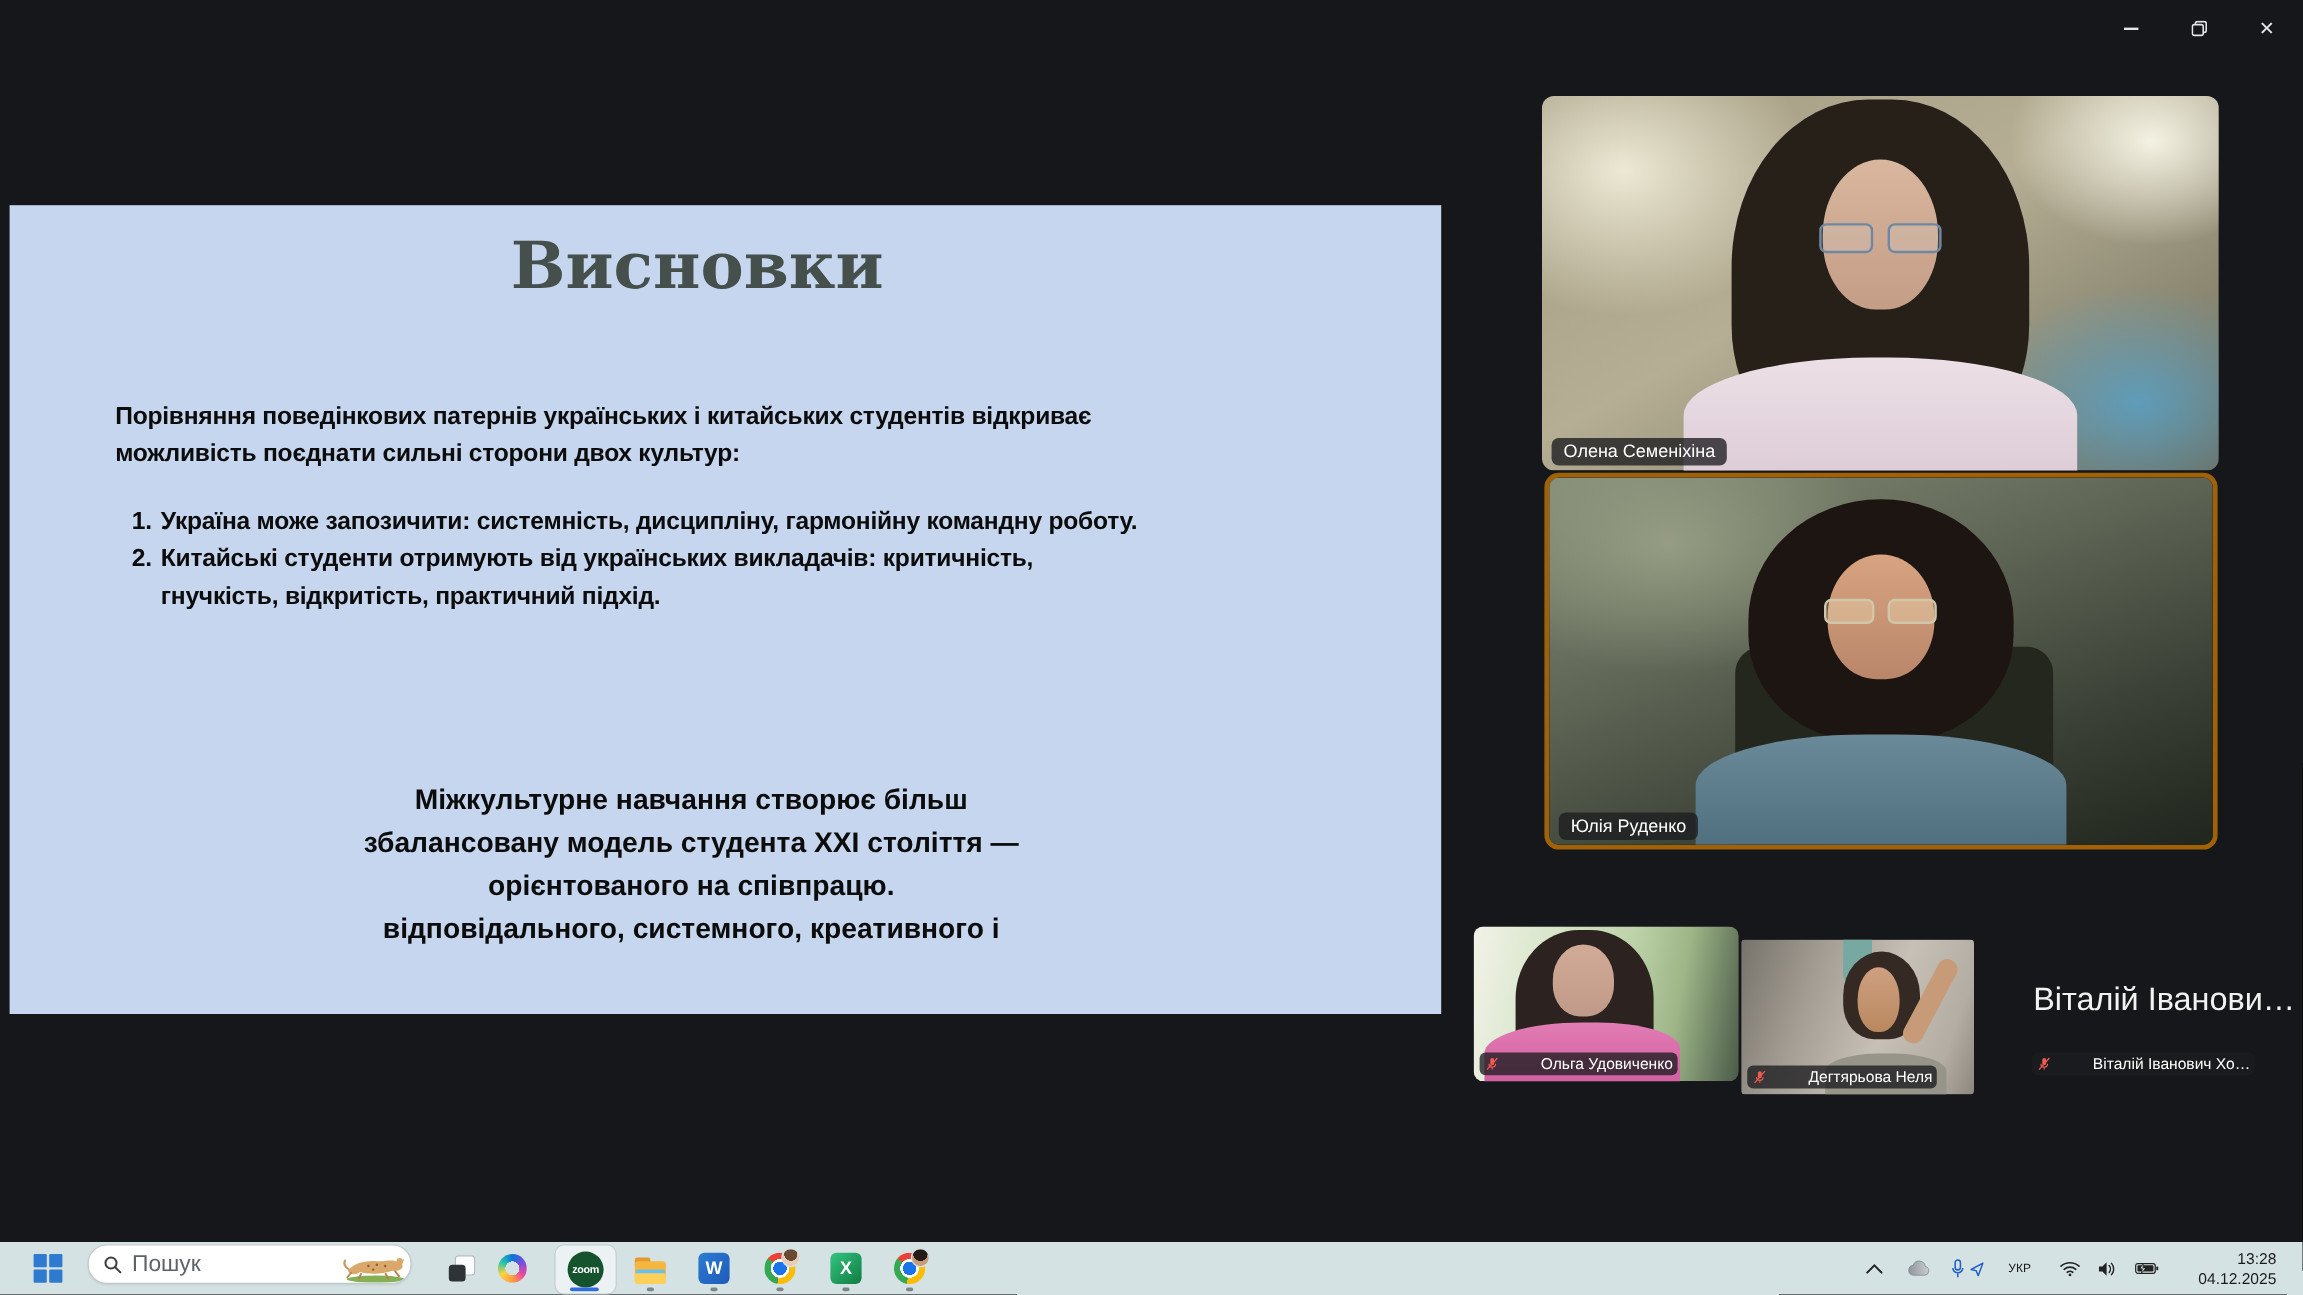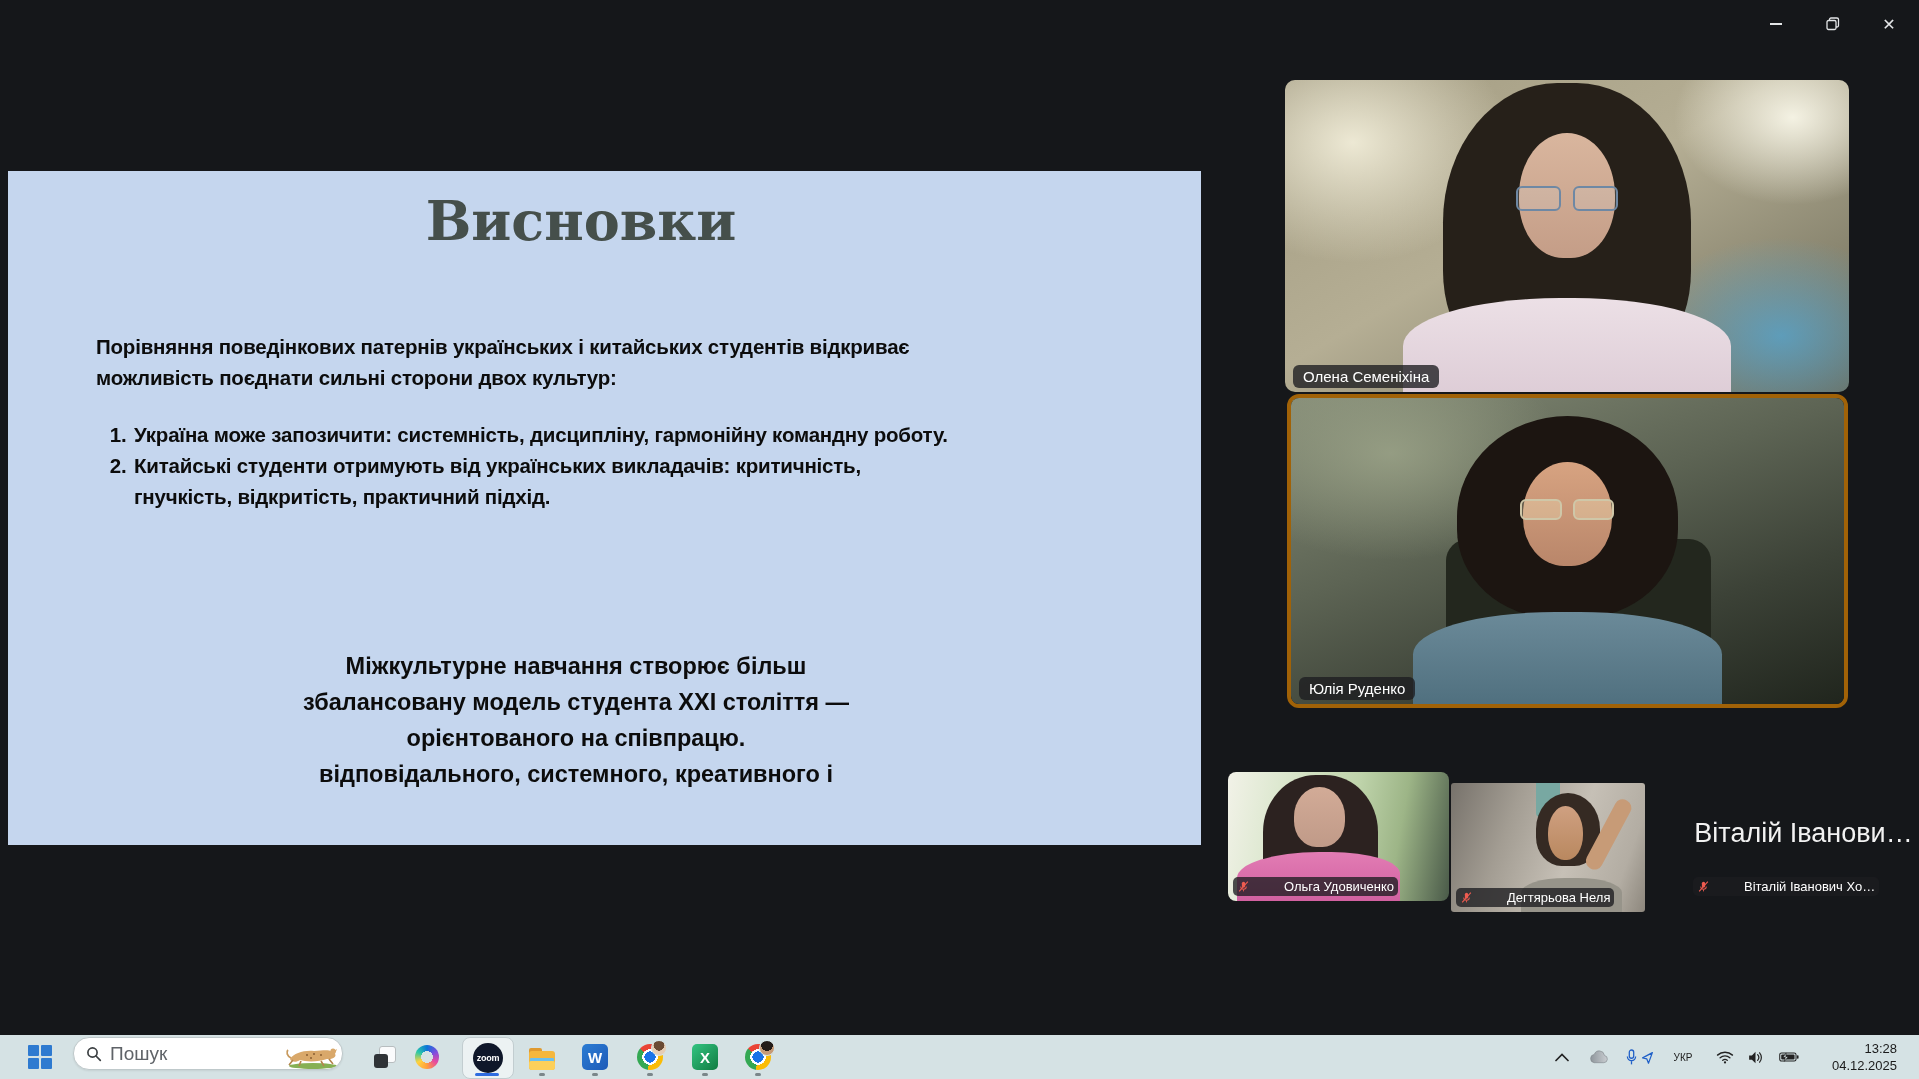--- a/index.html
+++ b/index.html
@@ -87,21 +87,21 @@
   .search input::placeholder{color:#5f6368;opacity:1;}
   .search .mag{margin-left:12px;display:flex;}
   .cheetah{width:58px;height:31px;flex:0 0 auto;display:flex;align-items:flex-end;justify-content:center;}
   .tv-back{position:absolute;right:2px;top:2px;width:15px;height:15px;background:#fafbfc;border:1px solid #b7bdbf;border-radius:3px;}
   .tv-front{position:absolute;left:2px;bottom:2px;width:14px;height:14px;background:#2f3337;border-radius:3px;}
   .copilot{width:24px;height:24px;border-radius:50%;
     background:radial-gradient(circle at 50% 50%, #d5e2e4 0 34%, transparent 35%),
     conic-gradient(#0b74d8,#7b4de0,#e64aa0,#ff9e3d,#ffd23f,#28c7a8,#0b74d8);}
   .zoompill{position:absolute;left:462px;top:2px;width:50px;height:40px;background:rgba(252,253,254,.6);
     border:1px solid #c2cdd0;border-radius:8px;display:flex;align-items:center;justify-content:center;}
-  .zoomicon{width:30px;height:30px;border-radius:50%;background:#0f172a;color:#fff;display:flex;
+  .zoomicon{width:30px;height:30px;border-radius:50%;background:#14532d;color:#fff;display:flex;
     align-items:center;justify-content:center;font-size:9px;font-weight:700;letter-spacing:-0.3px;}
   .folder{position:relative;width:26px;height:22px;}
   .folder .tab{position:absolute;left:0;top:0;width:13px;height:7px;background:#e09a2f;border-radius:2px 2px 0 0;}
   .folder .main{position:absolute;left:0;top:3px;width:26px;height:19px;background:#f5b73d;border-radius:3px;}
   .folder .strip{position:absolute;left:1px;top:10px;width:24px;height:5px;background:#6cc0ee;border-radius:1px;}
   .folder .front{position:absolute;left:0;top:13px;width:26px;height:9px;background:#fdd05a;border-radius:2px 2px 3px 3px;}
   .office{width:26px;height:26px;border-radius:5px;color:#fff;display:flex;align-items:center;justify-content:center;
     font-weight:700;font-size:15px;}
   .word{background:linear-gradient(135deg,#2b7cd3,#1e5bb8);}
   .excel{background:linear-gradient(135deg,#33c481,#107c41);}

